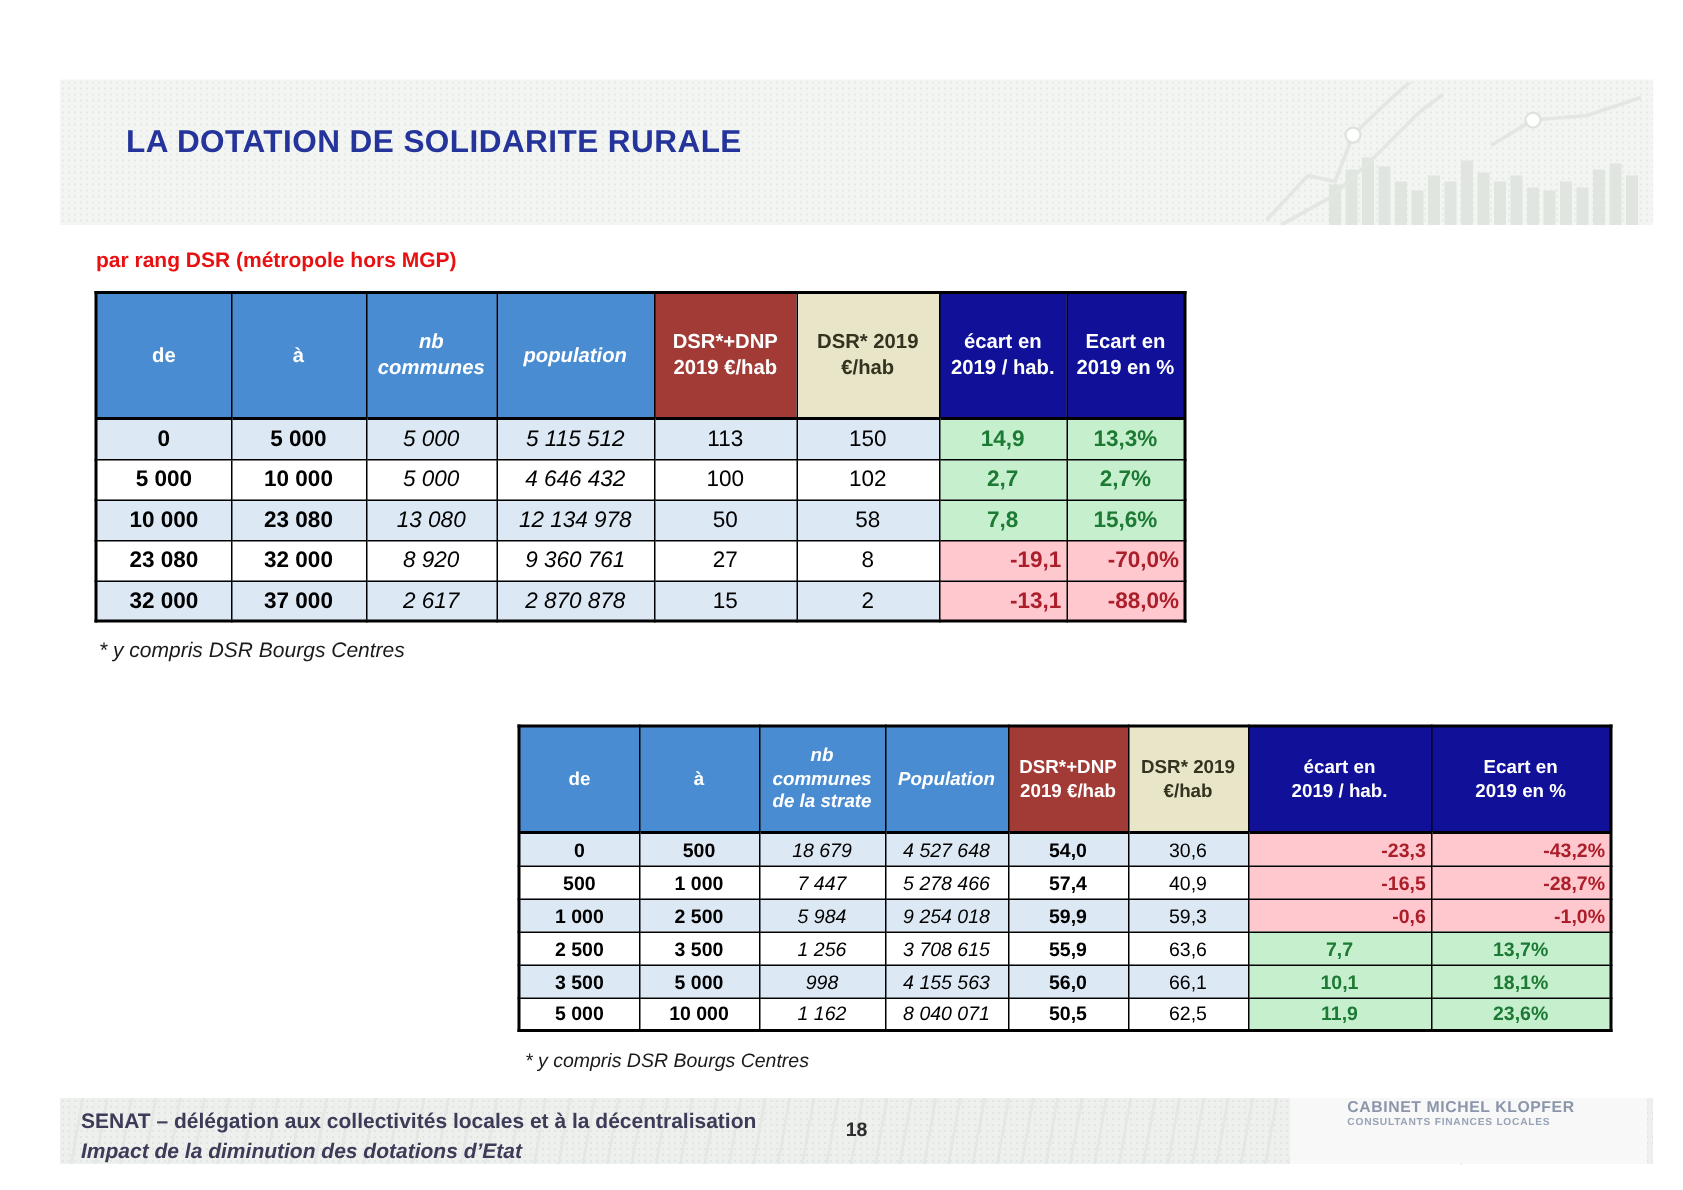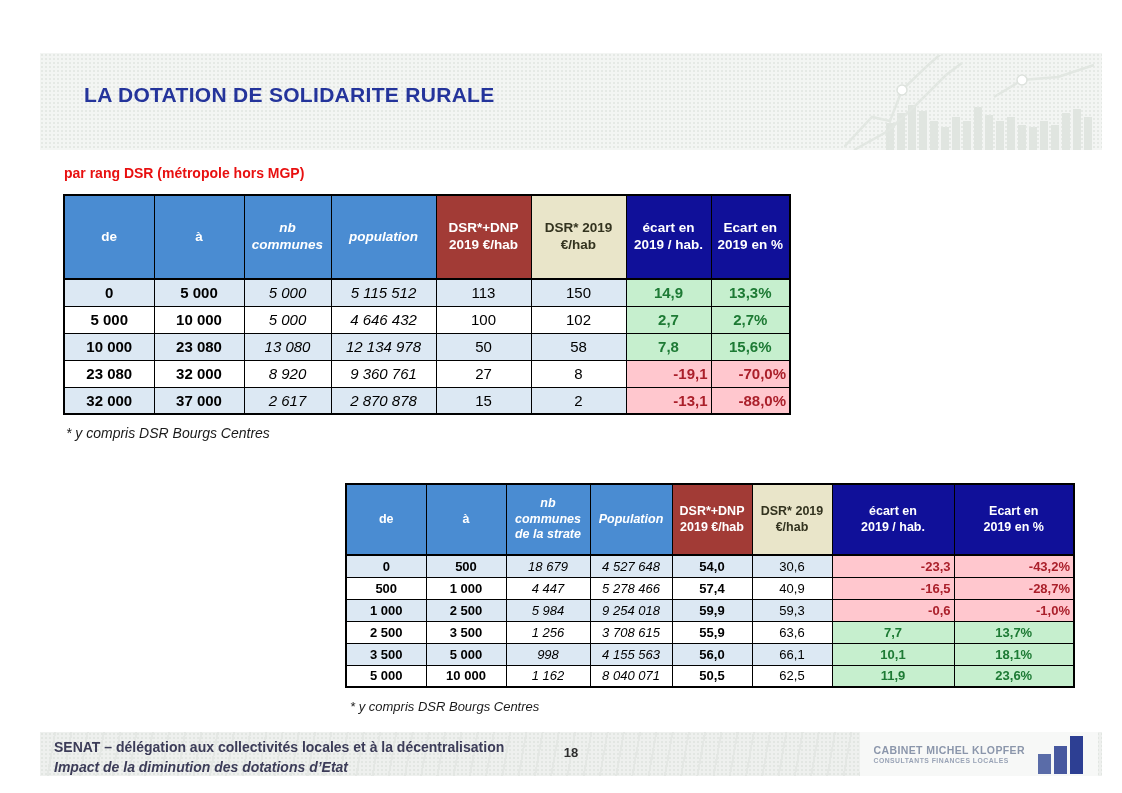--- a/index.html
+++ b/index.html
@@ -62,21 +62,21 @@
     background-color:#eef0ee;
     background-image:radial-gradient(circle,#e2e6e2 0.8px,transparent 0.9px),
       repeating-linear-gradient(100deg,transparent 0 14px,rgba(205,210,205,.28) 14px 16px);
     background-size:4px 4px,auto;
   }
   .footer-text{position:absolute;left:14px;top:5px;color:#3c3c58;font-size:14px;font-weight:bold;line-height:1.45;}
   .footer-line2{font-style:italic;}
   .page-number{position:absolute;left:50%;top:13px;transform:translateX(-50%);font-size:13px;font-weight:bold;color:#2e2e2e;}
   .logo{
     position:absolute;right:4px;top:0;width:238px;height:44px;background:#f7f8f7;
-    display:flex;align-items:center;justify-content:flex-end;gap:11px;padding-right:10px;box-sizing:border-box;
+    display:flex;align-items:center;justify-content:flex-end;gap:24px;padding-right:10px;box-sizing:border-box;flex-direction:column;
   }
   .logo-text{text-align:left;}
   .logo-name{font-size:10.5px;font-weight:bold;color:#8b96ab;letter-spacing:.4px;line-height:1.2;}
   .logo-sub{font-size:6.8px;font-weight:bold;color:#99a3b6;letter-spacing:.5px;}
 </style>
 </head>
 <body>
 
 <div class="page">
 
@@ -234,21 +234,21 @@
           <td class="i">18 679</td>
           <td class="i">4 527 648</td>
           <td class="b">54,0</td>
           <td class="">30,6</td>
           <td class="bad">-23,3</td>
           <td class="bad">-43,2%</td>
         </tr>
         <tr>
           <td class="b">500</td>
           <td class="b">1 000</td>
-          <td class="i">4 447</td>
+          <td class="i">7 447</td>
           <td class="i">5 278 466</td>
           <td class="b">57,4</td>
           <td class="">40,9</td>
           <td class="bad">-16,5</td>
           <td class="bad">-28,7%</td>
         </tr>
         <tr class="alt">
           <td class="b">1 000</td>
           <td class="b">2 500</td>
           <td class="i">5 984</td>

